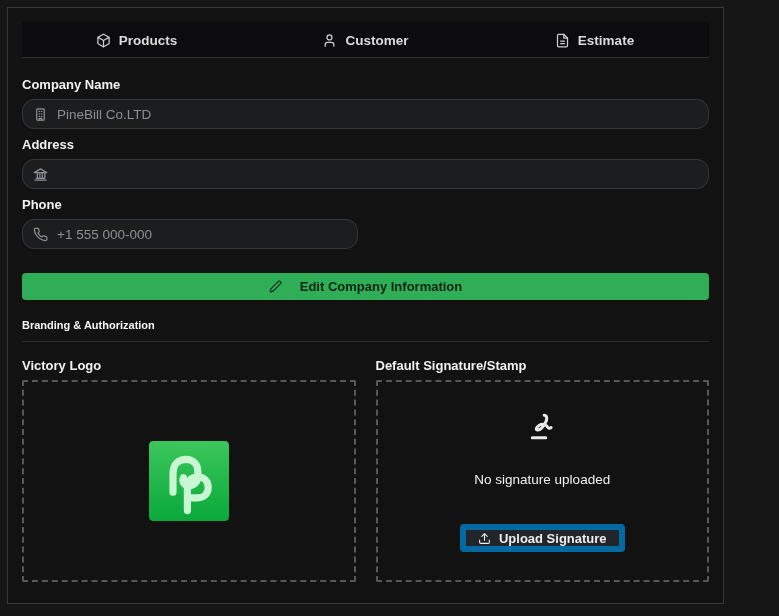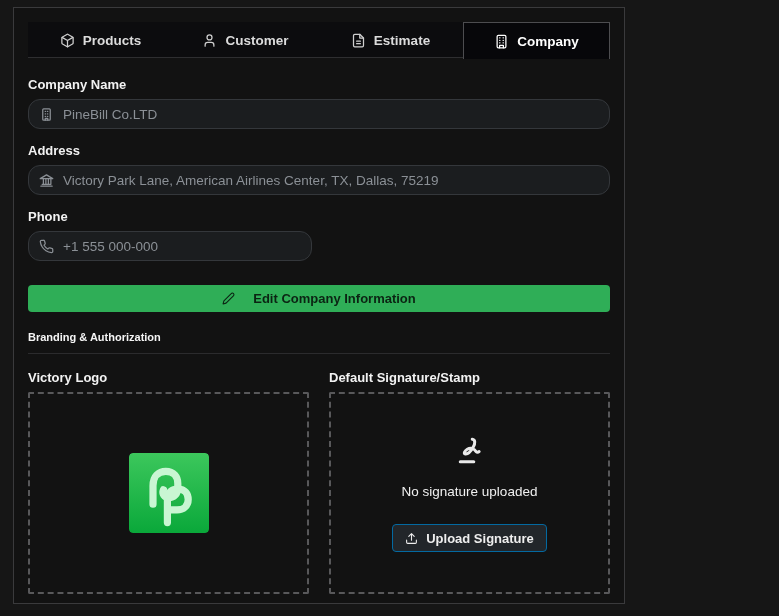--- a/index.html
+++ b/index.html
@@ -1,35 +1,35 @@
 <!DOCTYPE html>
 <html style="--accent: #2fae57;"><head>
 <meta charset="utf-8">
 <style>
   * { margin:0; padding:0; box-sizing:border-box; }
   html,body { width:779px; height:616px; background:#161616; overflow:hidden;
               font-family:"Liberation Sans", sans-serif; }
   .panel{
-    position:absolute; left:13px; top:7px; width:612px; height:597px;
+    position:absolute; left:7px; top:7px; width:717px; height:597px;
     background:#121212; border:1px solid #3a3a3c; padding:14px 14px 0 14px;
   }
   
   .tabbar{ display:flex; height:36px; background:#0c0c0e; border-bottom:1px solid #2e2e30; }
   .tab{
     flex:1; display:flex; align-items:center; justify-content:center; gap:8px;
     color:#dcdcdc; font-size:13.5px; font-weight:600; cursor:pointer; height:36px;
   }
   .tab svg{ width:15px; height:15px; stroke:#cfcfcf; }
   .tab.active{
     background:#07070a; border:1px solid #4d4d50; border-bottom:none;
     margin-bottom:-1px; height:37px; color:#ffffff; font-weight:700;
   }
   .tab.active svg{ stroke:#ffffff; }
   
-  .field{ margin-top:14px; }
+  .field{ margin-top:8px; }
   .field.first{ margin-top:19px; }
   .label{ color:#f2f2f2; font-size:13px; font-weight:700; margin-bottom:7px; }
   .inputbox{
     display:flex; align-items:center; gap:9px; height:30px; padding:0 10px;
     background:#1b1d1f; border:1px solid #34373b; border-radius:12px;
   }
   .inputbox svg{ width:15px; height:15px; stroke:#8b9096; flex:none; }
   .inputbox input{
     flex:1; background:transparent; border:none; outline:none;
     color:#aeb2b8; font-size:13.5px; font-family:"Liberation Sans", sans-serif;
@@ -42,28 +42,28 @@
     display:flex; align-items:center; justify-content:center; gap:18px; cursor:pointer;
     font-family:"Liberation Sans", sans-serif;
   }
   .btn-edit svg{ width:13px; height:13px; stroke:#0b2413; }
   
   .section-title{ margin-top:19px; color:#f5f5f5; font-size:11px; font-weight:700; }
   .divider{ margin-top:10px; border-top:1px solid #2b2b2d; }
   .brand-grid{ display:grid; grid-template-columns:1fr 1fr; gap:20px; margin-top:16px; }
   .drop{
     margin-top:6px; height:202px; border:2px dashed #58585a; border-radius:2px;
-    display:flex; flex-direction:column; align-items:center; justify-content:center; gap:0;
+    display:flex; flex-direction:column; align-items:center; justify-content:center; gap:12px;
   }
   .logo-sq{ width:80px; height:80px; border-radius:4px; display:block; }
   .sig-icon svg{ width:36px; height:36px; stroke:#e9e9e9; }
   .no-sig{ color:#f0f0f0; font-size:13.5px; margin-top:10px; }
   .btn-upload{
     margin-top:25px; height:28px; padding:0 12px; display:flex; align-items:center; gap:8px;
-    background:#22262a; border:1px solid #0369a1; border-radius:4px; color:#eeeeee;
+    background:#22262a; border:6px solid #0369a1; border-radius:4px; color:#eeeeee;
     font-size:13px; font-weight:700; cursor:pointer; font-family:"Liberation Sans", sans-serif;
   }
   .btn-upload svg{ width:13px; height:13px; stroke:#eeeeee; }
   svg{ fill:none; stroke-width:2; stroke-linecap:round; stroke-linejoin:round; }
 </style>
 </head>
 <body>
 
 <div class="panel">
 
@@ -82,47 +82,39 @@
         </svg>
       <span>Customer</span>
     </div>
     <div class="tab">
       <svg viewBox="0 0 24 24">
           <path d="M14 2H6a2 2 0 0 0-2 2v16a2 2 0 0 0 2 2h12a2 2 0 0 0 2-2V8z"></path>
           <path d="M14 2v6h6M9 13h6M9 17h6"></path>
         </svg>
       <span>Estimate</span>
     </div>
-    <div class="tab active">
-      <svg viewBox="0 0 24 24">
-          <rect x="5" y="2" width="14" height="20" rx="2"></rect>
-          <path d="M9 22v-4h6v4M9 6h.5M14.5 6h.5M9 10h.5M14.5 10h.5M9 14h.5M14.5 14h.5"></path>
-        </svg>
-      <span>Company</span>
-    </div>
   </div>
 
   <div class="field first">
     <div class="label">Company Name</div>
     <div class="inputbox">
       <svg viewBox="0 0 24 24">
           <rect x="6" y="3" width="12" height="18" rx="1.5"></rect>
           <path d="M10 21v-3h4v3M10 7h.5M13.5 7h.5M10 11h.5M13.5 11h.5M10 15h.5M13.5 15h.5"></path>
         </svg>
       <input type="text" placeholder="PineBill Co.LTD" style="">
     </div>
   </div>
 
   <div class="field">
     <div class="label">Address</div>
     <div class="inputbox">
       <svg viewBox="0 0 24 24">
           <path d="M3 21h18M5 18h14M7 18v-8M11 18v-8M15 18v-8M19 18v-8M2 9l10-6 10 6z"></path>
         </svg>
-      <input type="text" placeholder="Victory Park Lane, American Airlines Center, TX, Dallas, 75219" style="">
     </div>
   </div>
 
   <div class="two-col">
     <div class="field">
       <div class="label">Phone</div>
       <div class="inputbox">
         <svg viewBox="0 0 24 24">
             <path d="M22 16.92v3a2 2 0 0 1-2.18 2 19.79 19.79 0 0 1-8.63-3.07 19.5 19.5 0 0 1-6-6 19.79 19.79 0 0 1-3.07-8.67A2 2 0 0 1 4.11 2h3a2 2 0 0 1 2 1.72 12.84 12.84 0 0 0 .7 2.81 2 2 0 0 1-.45 2.11L8.09 9.91a16 16 0 0 0 6 6l1.27-1.27a2 2 0 0 1 2.11-.45 12.84 12.84 0 0 0 2.81.7A2 2 0 0 1 22 16.92z"></path>
           </svg>

